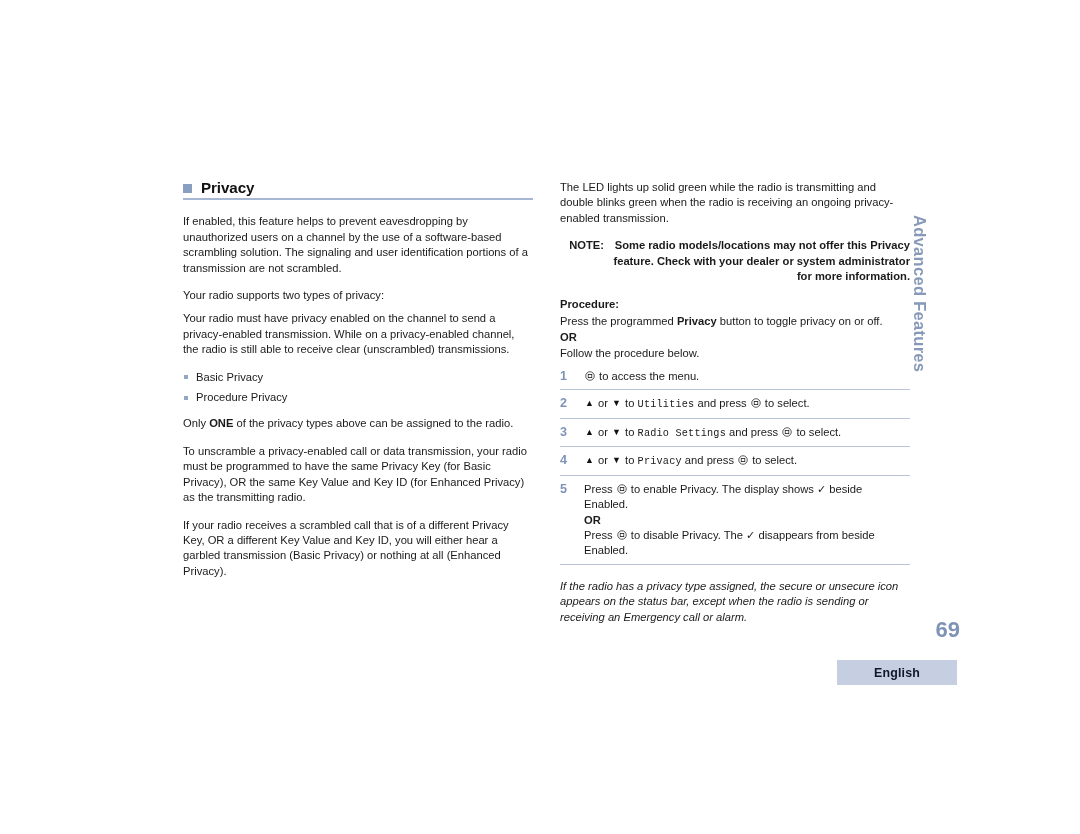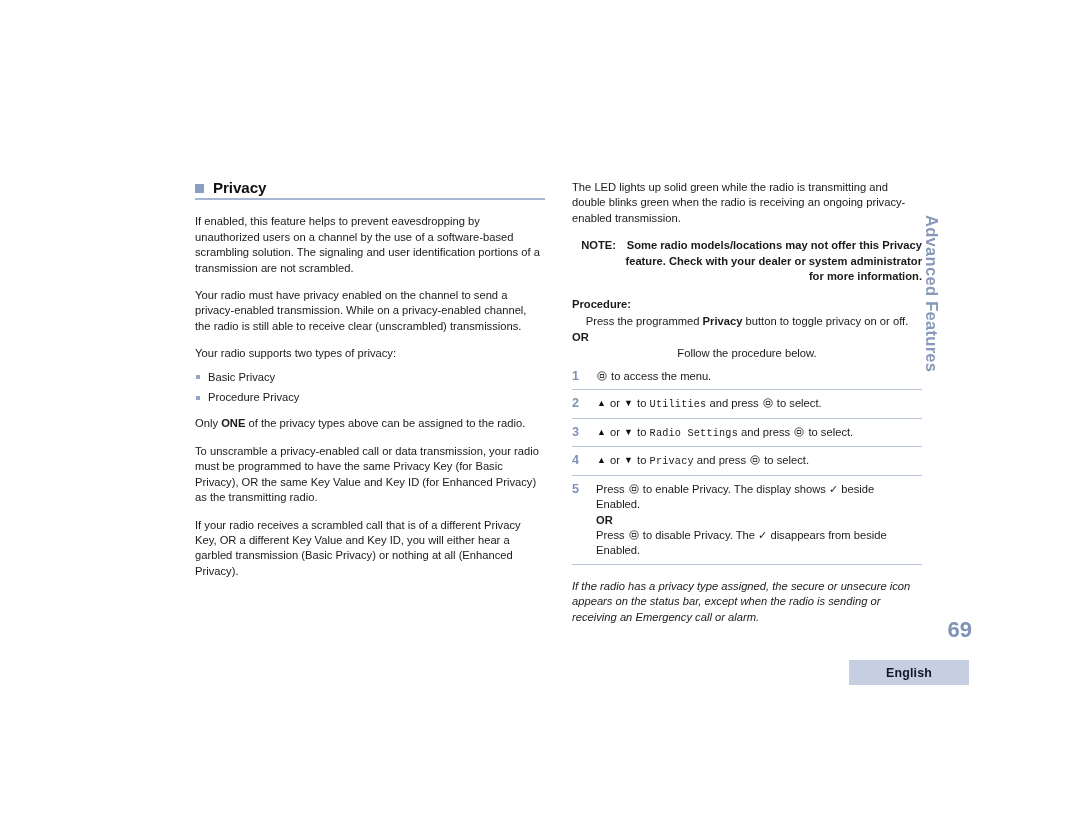--- a/index.html
+++ b/index.html
@@ -11,21 +11,21 @@
     width: 1080px;
     height: 834px;
     position: relative;
     font-family: "Liberation Sans", sans-serif;
     color: #1a1a1a;
     overflow: hidden;
   }
 
   .page {
     position: absolute;
-    left: 12px; top: 0;
+    left: 0; top: 0;
     width: 1051px;
     height: 834px;
   }
 
   
   .col {
     position: absolute;
     top: 180px;
     width: 350px;
     font-size: 11.2px;
@@ -104,21 +104,21 @@
 
   
   .proc-heading {
     font-weight: bold;
     margin: 8px 0 1px 0;
   }
   .or-line {
     font-weight: bold;
     margin: 0;
   }
-  p.tightest { margin: 0 0 1px 0; text-align: center; }
+  p.tightest { margin: 0 0 1px 0; }
 
   
   .steps {
     margin-top: 7px;
   }
   .step {
     display: flex;
     border-bottom: 1.5px solid #b9c4da;
     padding: 1px 0 5px 0;
     margin-bottom: 5px;
@@ -225,22 +225,22 @@
 
   <div class="col col-left">
 
     <div class="heading-row">
       <span class="heading-bullet"></span>
       <span class="heading-text">Privacy</span>
     </div>
     <div class="heading-rule"></div>
 
     <p class="body">If enabled, this feature helps to prevent eavesdropping by unauthorized users on a channel by the use of a software-based scrambling solution. The signaling and user identification portions of a transmission are not scrambled.</p>
+    <p class="body tight">Your radio supports two types of privacy:</p>
     <p class="body">Your radio must have privacy enabled on the channel to send a privacy-enabled transmission. While on a privacy-enabled channel, the radio is still able to receive clear (unscrambled) transmissions.</p>
-    <p class="body tight">Your radio supports two types of privacy:</p>
 
     <ul class="bullets">
       <li>
         <span class="sq"></span><span>Basic Privacy</span>
       </li>
       <li>
         <span class="sq"></span><span>Procedure Privacy</span>
       </li>
     </ul>
 

